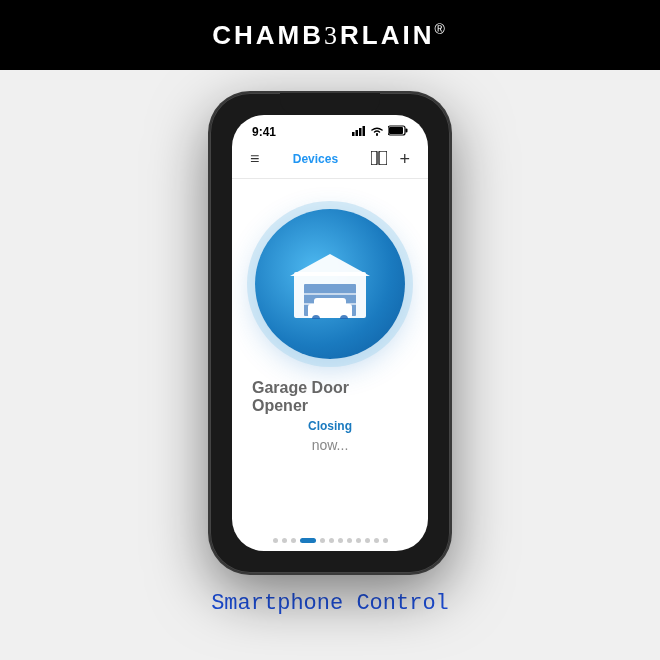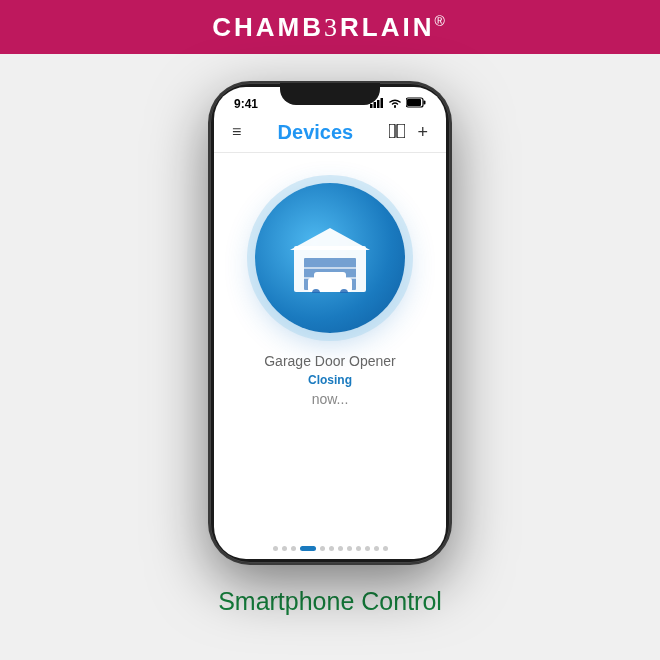--- a/index.html
+++ b/index.html
@@ -10,26 +10,26 @@
       font-family: -apple-system, BlinkMacSystemFont, 'Helvetica Neue', Arial, sans-serif;
       display: flex;
       flex-direction: column;
       align-items: center;
       overflow: hidden;
     }
 
     
     .header {
       width: 100%;
-      background: #be185d;
+      background: #000000;
       display: flex;
       justify-content: center;
       align-items: center;
       padding: 14px 20px;
-      height: 54px;
+      height: 70px;
     }
     .brand-logo {
       color: #ffffff;
       font-size: 26px;
       font-weight: 900;
       letter-spacing: 3px;
       font-family: 'Arial Black', Arial, sans-serif;
       text-transform: uppercase;
     }
     .brand-logo .reg {
@@ -83,21 +83,21 @@
       height: 22px;
       background: #1a1a1a;
       border-radius: 0 0 16px 16px;
       z-index: 10;
     }
 
     
     .phone-screen {
       flex: 1;
       background: #ffffff;
-      margin: 4px;
+      margin: 22px;
       border-radius: 32px;
       overflow: hidden;
       display: flex;
       flex-direction: column;
     }
 
     
     .status-bar {
       display: flex;
       justify-content: space-between;
@@ -128,21 +128,21 @@
       align-items: center;
       padding: 4px 18px 8px;
       border-bottom: 1px solid #e8e8e8;
     }
     .nav-menu {
       font-size: 16px;
       color: #333;
       line-height: 1;
     }
     .nav-title {
-      font-size: 20px;
+      font-size: 12px;
       font-weight: 600;
       color: #2196f3;
     }
     .nav-right {
       display: flex;
       gap: 12px;
       align-items: center;
     }
     .nav-icon {
       font-size: 14px;
@@ -174,24 +174,24 @@
       margin-bottom: 20px;
     }
 
     .garage-svg {
       width: 80px;
       height: 70px;
     }
 
     
     .device-type {
-      font-size: 14px;
+      font-size: 16px;
       color: #666;
       margin-bottom: 4px;
-      font-weight: 400;
+      font-weight: 700;
     }
     .device-status {
       font-size: 12px;
       font-weight: 700;
       color: #1a7abf;
       margin-bottom: 4px;
     }
     .device-substatus {
       font-size: 14px;
       color: #888;
@@ -217,23 +217,24 @@
       border-radius: 3px;
     }
 
     
     .bottom-label {
       text-align: center;
       padding: 16px 20px 24px;
       background: #f0f0f0;
     }
     .bottom-label-text {
-      font-size: 25px;
-      color: #15803d;
+      font-size: 22px;
+      color: #1d4ed8;
       font-weight: 300;
+      font-family: Liberation Mono, monospace;
     }
   </style>
 </head>
 <body>
 
 <div class="header">
   <div class="brand-logo">
     CHAMB<span style="font-family:Georgia,serif;font-weight:400;">3</span>RLAIN<span class="reg">®</span>
   </div>
 </div>

